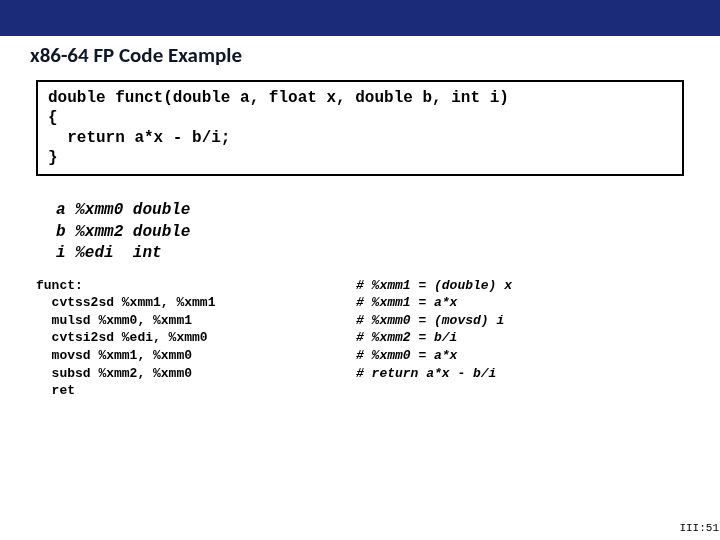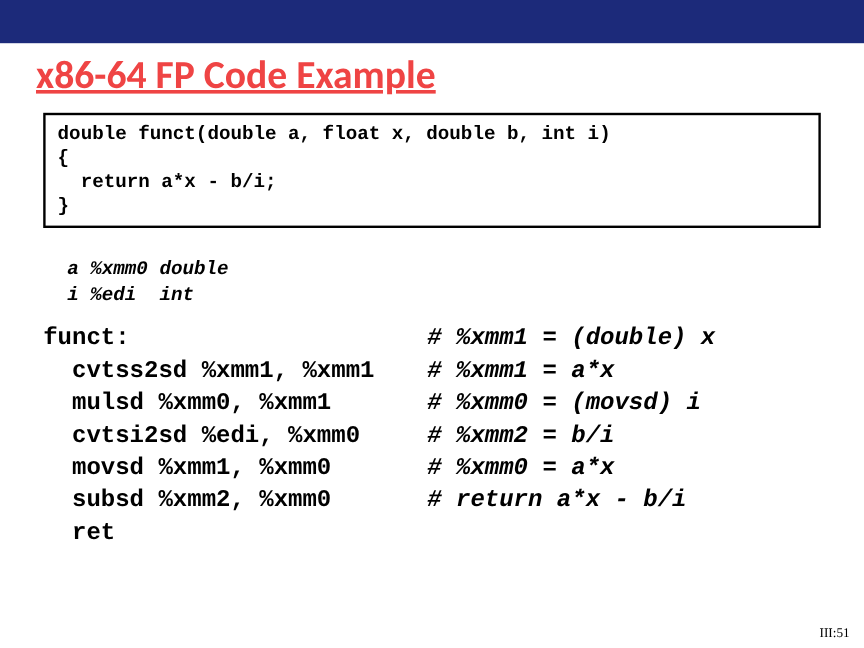--- a/index.html
+++ b/index.html
@@ -1,48 +1,49 @@
 <!DOCTYPE html>
 <html><head>
 <meta charset="utf-8">
 <style>
   html,body{margin:0;padding:0;background:#fff;}
   .page{width:720px;height:540px;position:relative;font-family:Calibri,Arial,sans-serif;}
   .bluebar{background:#1c2a7a;height:36px;width:100%;}
-  .title{font-weight:bold;font-size:33px;color:#ef4444;padding:6px 30px 10px 30px;text-decoration:underline;}
+  .title{font-weight:bold;font-size:21px;color:#0f172a;padding:6px 30px 10px 30px;}
   .codebox{border:2px solid #000;margin:2px 36px 24px 36px;padding:6px 10px;
            font-family:"Courier New",monospace;font-weight:bold;font-size:16px;
            white-space:pre;line-height:1.25;}
   .regmap{margin:6px 36px 12px 36px;font-family:"Courier New",monospace;
           font-weight:bold;font-size:16px;line-height:1.35;}
   .regmap .it{font-style:italic;font-weight:bold;}
   .regmap .row{white-space:pre;margin-left:20px;}
   .asm{margin:6px 36px 0 36px;font-family:"Courier New",monospace;
-       font-weight:bold;font-size:20px;display:flex;gap:0;}
+       font-weight:bold;font-size:13px;display:flex;gap:0;}
   .asm .left{width:320px;}
   .asm .right{flex:1;font-style:italic;}
   .asm .line{white-space:pre;line-height:1.35;}
-  .pagenum{position:absolute;bottom:6px;right:12px;font-size:11px;
-           font-family:Liberation Serif, serif;color:#000;}
+  .pagenum{position:absolute;bottom:6px;right:1px;font-size:11px;
+           font-family:Liberation Mono, monospace;color:#000;}
 </style>
 </head>
 <body>
 
 <div class="page">
   <div class="bluebar"></div>
 
   <div class="title">x86-64 FP Code Example</div>
 
   <div class="codebox"><span>double funct(double a, float x, double b, int i)</span>
 <span>{</span>
 <span>  return a*x - b/i;</span>
 <span>}</span></div>
 
   <div class="regmap">
     <div class="row"><span class="it">a</span> <span class="it">%xmm0</span> <span class="it">double</span></div>
+    <div class="row"><span class="it">b</span> <span class="it">%xmm2</span> <span class="it">double</span></div>
     <div class="row"><span class="it">i</span> <span class="it">%edi</span>  <span class="it">int</span></div>
   </div>
 
   <div class="asm">
     <div class="left">
       <div class="line">funct:</div>
       <div class="line">  cvtss2sd %xmm1, %xmm1</div>
       <div class="line">  mulsd %xmm0, %xmm1</div>
       <div class="line">  cvtsi2sd %edi, %xmm0</div>
       <div class="line">  movsd %xmm1, %xmm0</div>

